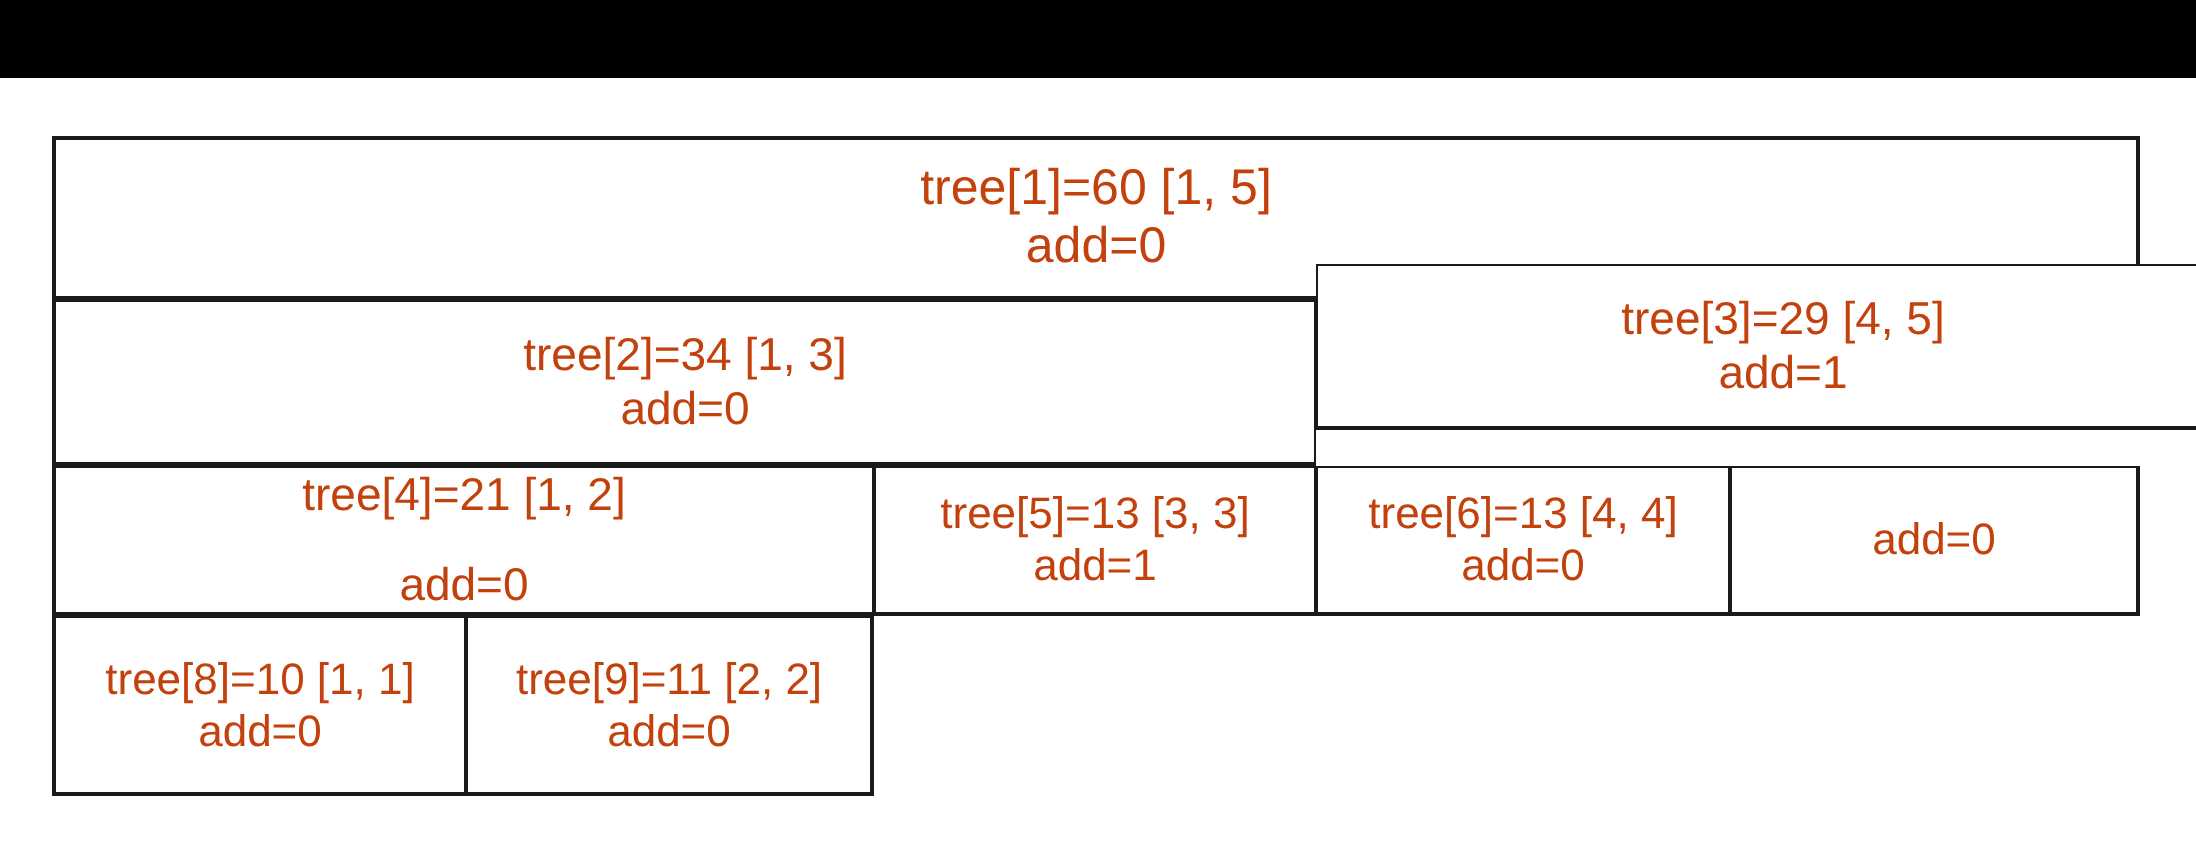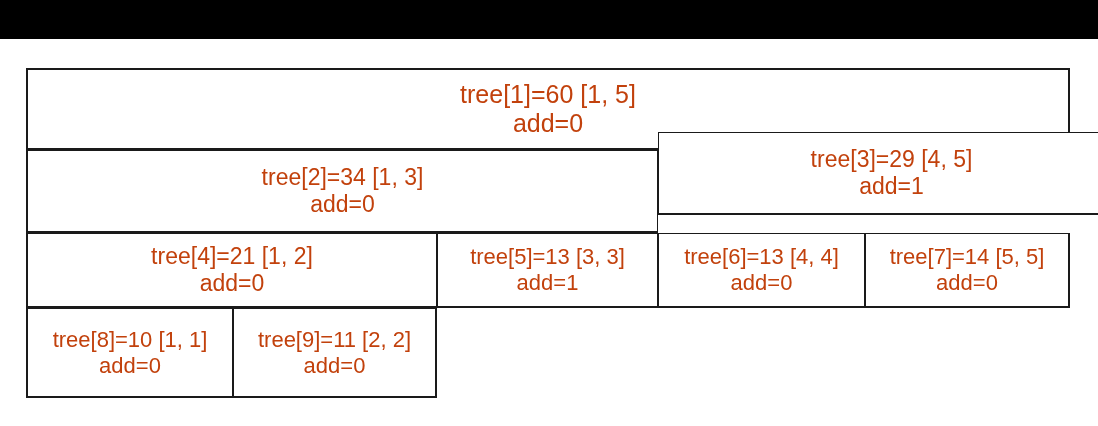--- a/index.html
+++ b/index.html
@@ -75,34 +75,33 @@
 
     <div class="node size-md seam-top seam-right" style="left:0px; top:82px; width:632px; height:83px;">
       <span class="node-label">tree[2]=34 [1, 3]</span>
       <span class="node-add">add=0</span>
     </div>
     <div class="node size-md seam-top seam-left" style="left:632px; top:64px; width:468px; height:83px;">
       <span class="node-label">tree[3]=29 [4, 5]</span>
       <span class="node-add">add=1</span>
     </div>
 
-    <div class="node size-md seam-top seam-right" style="left:0px; top:165px; width:411px; height:75px;">
+    <div class="node size-md seam-top seam-right" style="left:0px; top:165px; width:411px; height:75px;justify-content:space-between;">
       <span class="node-label">tree[4]=21 [1, 2]</span>
       <span class="node-add">add=0</span>
     </div>
     <div class="node size-sm seam-top seam-left seam-right" style="left:411px; top:165px; width:221px; height:75px;">
       <span class="node-label">tree[5]=13 [3, 3]</span>
       <span class="node-add">add=1</span>
     </div>
     <div class="node size-sm seam-top seam-left seam-right" style="left:632px; top:165px; width:207px; height:75px;">
       <span class="node-label">tree[6]=13 [4, 4]</span>
       <span class="node-add">add=0</span>
     </div>
     <div class="node size-sm seam-top seam-left" style="left:839px; top:165px; width:205px; height:75px;">
-      <span class="node-label">tree[7]=14 [5, 5]</span>
       <span class="node-add">add=0</span>
     </div>
 
     <div class="node size-sm seam-top seam-right" style="left:0px; top:240px; width:207px; height:90px;">
       <span class="node-label">tree[8]=10 [1, 1]</span>
       <span class="node-add">add=0</span>
     </div>
     <div class="node size-sm seam-top seam-left" style="left:207px; top:240px; width:204px; height:90px;">
       <span class="node-label">tree[9]=11 [2, 2]</span>
       <span class="node-add">add=0</span>

